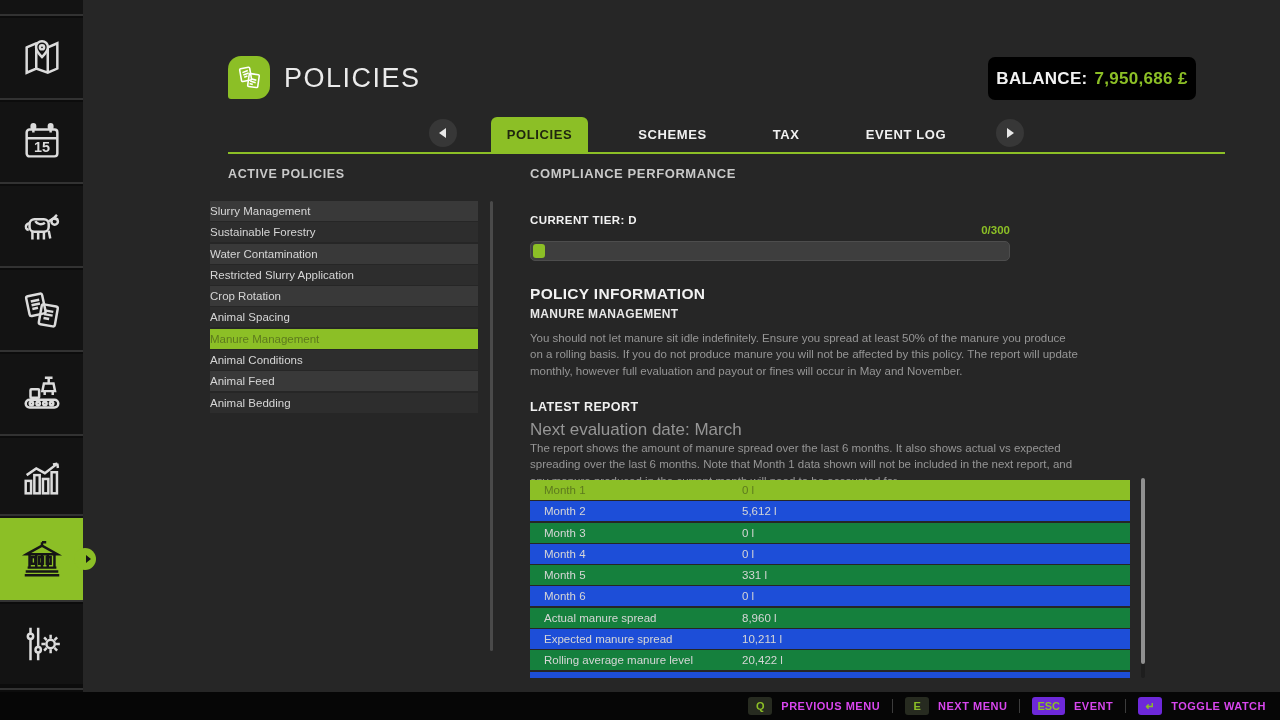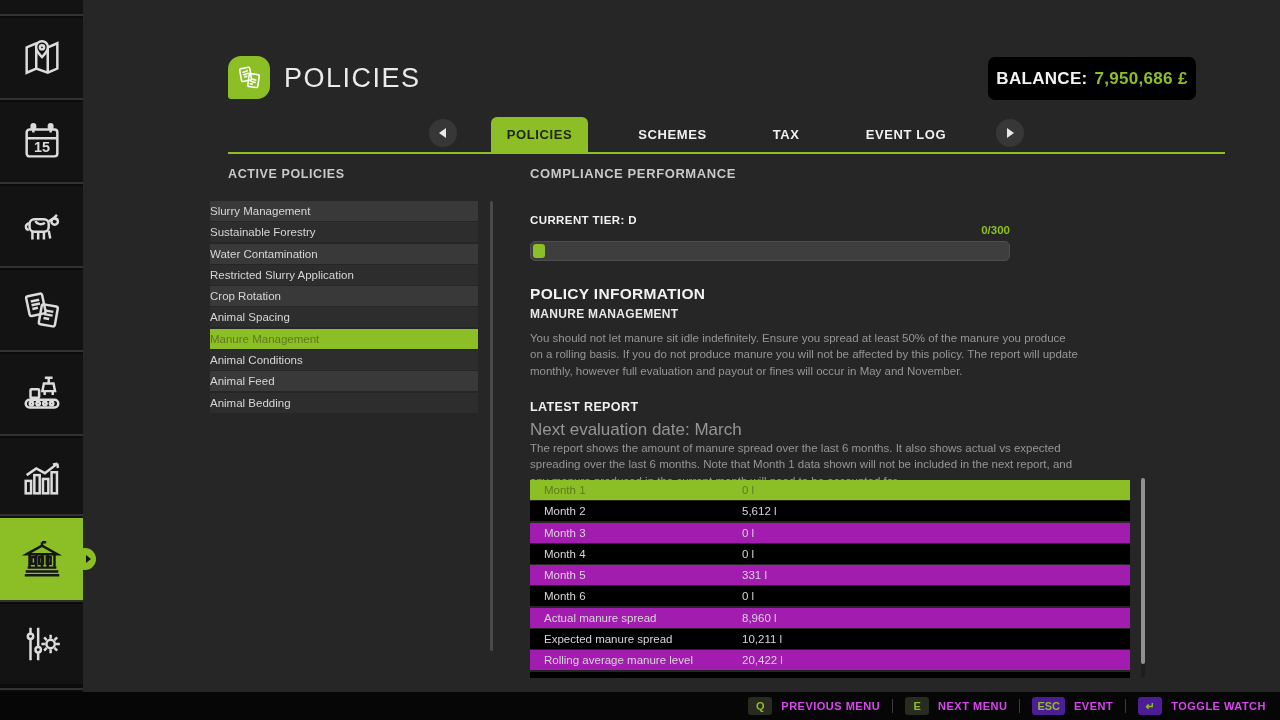--- a/index.html
+++ b/index.html
@@ -74,37 +74,37 @@
   .para { position:absolute; left:530px; width:548px; font-size:11.5px; line-height:1.42;
     color:#969696; }
   .report-h { position:absolute; left:530px; top:400px; font-size:12.5px; font-weight:700;
     color:#f0f0f0; letter-spacing:.4px; }
   .report-date { position:absolute; left:530px; top:420px; font-size:17px; color:#969696; }
 
   
   .report-table { position:absolute; left:530px; top:480px; width:600px; }
   .t-row { height:20px; margin-bottom:1.3px; display:flex; align-items:center;
     font-size:11.5px; color:#d6d6d6; }
-  .t-row.odd { background:#a21caf; }
-  .t-row.even { background:#000000; }
+  .t-row.odd { background:#15803d; }
+  .t-row.even { background:#1d4ed8; }
   .t-row.selected { background:#8CBF26; color:#5d7a1e; }
   .t-row .lbl { padding-left:14px; width:212px; flex:0 0 auto; }
   .t-row.clipped { height:6px; overflow:hidden; }
   .table-scroll-track { position:absolute; left:1141px; top:478px; width:4px; height:200px;
     background:#1e1e1e; border-radius:2px; }
   .table-scroll-thumb { position:absolute; left:0; top:0; width:4px; height:186px;
     background:#909090; border-radius:2px; }
 
   
   .bottombar { position:absolute; left:0; top:692px; width:1280px; height:28px; background:#060606;
     display:flex; align-items:center; justify-content:flex-end; padding-right:14px; gap:12px; }
   .bb-item { display:flex; align-items:center; gap:9px; cursor:pointer; }
   .bb-key { min-width:24px; height:18px; padding:0 5px; border-radius:3px; background:#272b20;
     color:#8CBF26; font-size:11px; font-weight:700; display:flex; align-items:center; justify-content:center; }
-  .bb-key.lit { background:#4c1d95;text-align:center; }
+  .bb-key.lit { background:#6d28d9;text-align:center; }
   .bb-label { font-size:11px; font-weight:700; color:#d946ef; letter-spacing:.5px; }
   .bb-div { width:1px; height:14px; background:#3c3c3c; }
 </style>
 </head>
 <body>
 
 <div class="stage">
 
   <div class="sidebar">
     <div class="side-sliver"></div>

